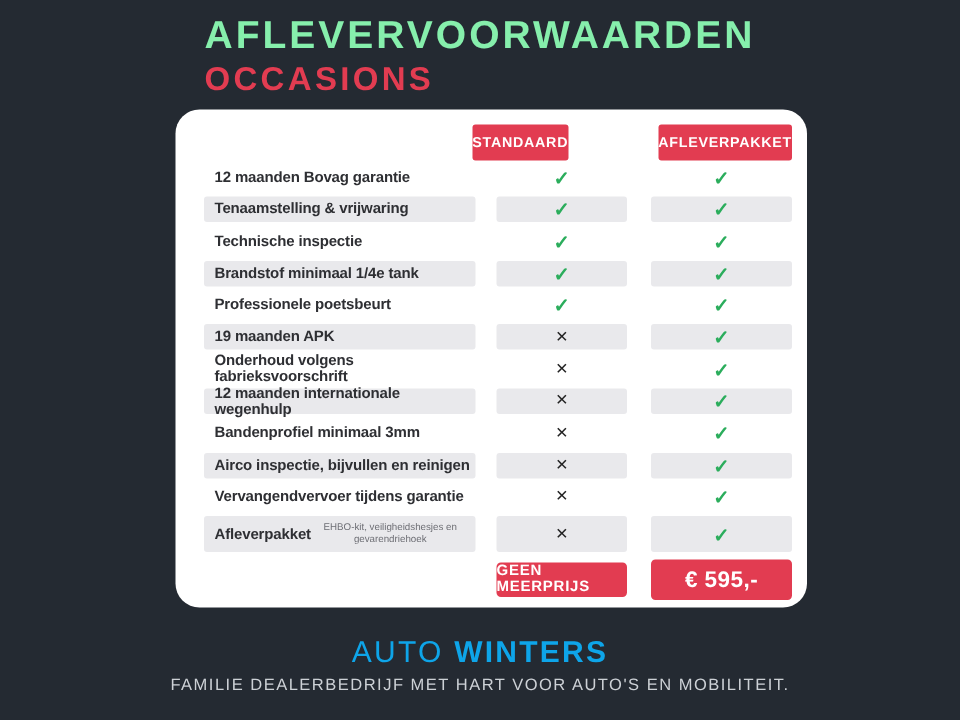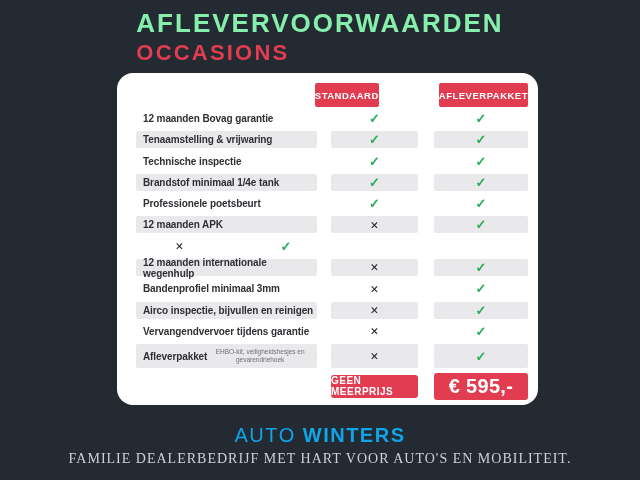--- a/index.html
+++ b/index.html
@@ -52,28 +52,28 @@
   .cell.label.with-note { justify-content: space-between; padding-right: 4px; }
   .note {
     width: 106px; text-align: center;
     font-size: 6.5px; font-weight: 400; color: #6e6f75; line-height: 1.25;
     letter-spacing: 0;
   }
   
   .trow.price { height: 27px; margin-top: 4px; }
   .price .spacer { width: 181px; margin-right: 14px; }
   .price .badge.std { width: 87px; margin-right: 16px; height: 23px; margin-top: 2px; font-size: 10px; }
-  .price .badge.afl { width: 94px; height: 27px; font-size: 20px; letter-spacing: 0.3px; }
+  .price .badge.afl { width: 94px; height: 27px; font-size: 15px; letter-spacing: 0.3px; }
   
   .page-footer { position: absolute; top: 424px; left: 0; width: 640px; text-align: center; }
   .brand { color: #0ea5e9; font-size: 20px; letter-spacing: 1.5px; }
   .brand .light { font-weight: 400; }
   .brand .bold { font-weight: 700; }
   .tagline {
-    margin-top: 4px; color: #cdd1d6; font-size: 14px; letter-spacing: 1px; font-family: Liberation Serif, serif;
+    margin-top: 4px; color: #cdd1d6; font-size: 11px; letter-spacing: 1px;
   }
 </style>
 </head>
 <body>
 
 <div class="page-header">
   <div class="inner">
     <div class="title">AFLEVERVOORWAARDEN</div>
     <div class="subtitle">OCCASIONS</div>
   </div>
@@ -111,26 +111,27 @@
     <div class="cell c-afl mark check">✓</div>
   </div>
 
   <div class="trow">
     <div class="cell label">Professionele poetsbeurt</div>
     <div class="cell c-std mark check">✓</div>
     <div class="cell c-afl mark check">✓</div>
   </div>
 
   <div class="trow alt">
-    <div class="cell label">12 maanden APK</div>
+    <div class="cell label">19 maanden APK</div>
     <div class="cell c-std mark cross">✕</div>
     <div class="cell c-afl mark check">✓</div>
   </div>
 
   <div class="trow">
+    <div class="cell label">Onderhoud volgens fabrieksvoorschrift</div>
     <div class="cell c-std mark cross">✕</div>
     <div class="cell c-afl mark check">✓</div>
   </div>
 
   <div class="trow alt">
     <div class="cell label">12 maanden internationale wegenhulp</div>
     <div class="cell c-std mark cross">✕</div>
     <div class="cell c-afl mark check">✓</div>
   </div>
 

